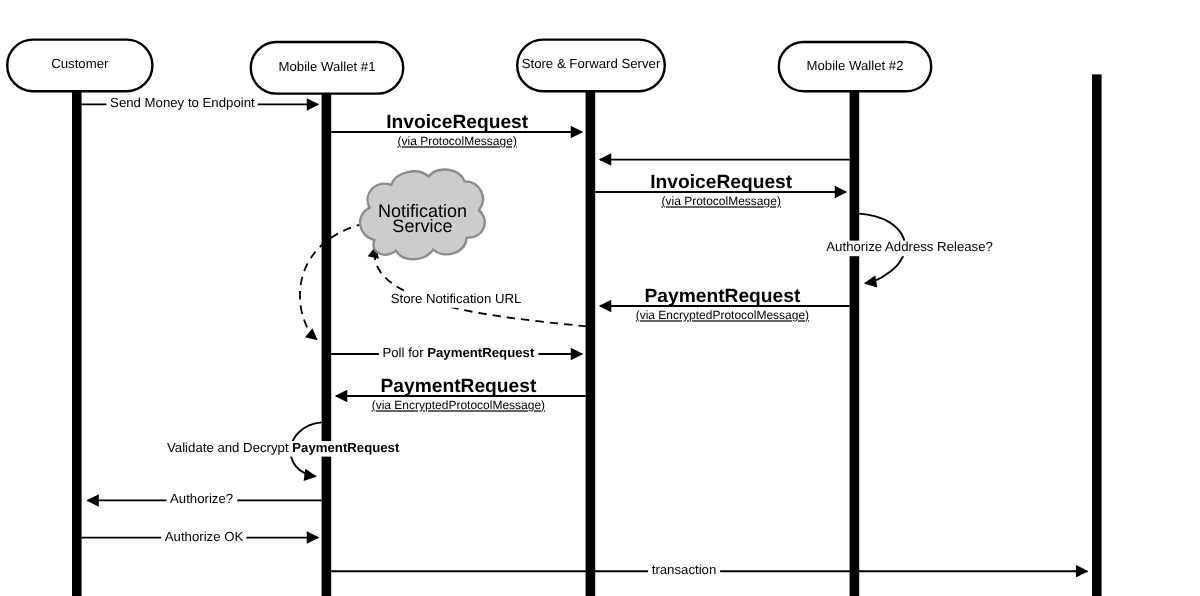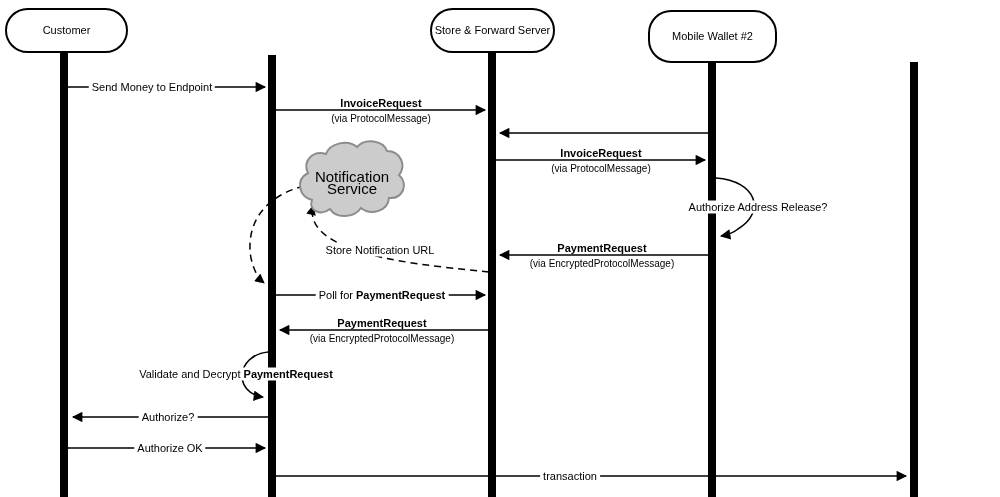--- a/index.html
+++ b/index.html
@@ -2,28 +2,28 @@
 <html><head>
 <meta charset="utf-8">
 <style>
   html,body{margin:0;padding:0;background:#fff;}
   .stage{position:relative;width:1000px;height:497px;background:#fff;
          font-family:"Liberation Sans",sans-serif;color:#000;overflow:hidden;}
   .layer{position:absolute;left:0;top:0;}
   .actor{position:absolute;background:#fff;border:2px solid #000;box-sizing:border-box;
          display:flex;align-items:center;justify-content:center;
          font-size:11px;text-align:center;line-height:13px;}
-  .stadium{border-radius:23px;}
+  .stadium{border-radius:23px;margin-top:24px;}
   .ellipse{border-radius:50%;}
   .msg-label{position:absolute;font-size:11px;line-height:13px;background:#fff;
              padding:0 3px;white-space:nowrap;transform:translate(-50%,-50%);}
-  .msg-name{position:absolute;font-size:11px;line-height:12px;font-weight:bold;
+  .msg-name{position:absolute;font-size:16px;line-height:12px;font-weight:bold;
             background:#fff;padding:0 2px;white-space:nowrap;transform:translate(-50%,-100%);}
   .msg-via{position:absolute;font-size:10px;line-height:11px;background:#fff;
-           padding:0 2px;white-space:nowrap;transform:translate(-50%,0);}
+           padding:0 2px;white-space:nowrap;transform:translate(-50%,0);text-decoration:underline;}
   .bold{font-weight:bold;}
   .cloud-label{position:absolute;font-size:15px;line-height:12px;text-align:center;
                transform:translate(-50%,-50%);white-space:nowrap;}
 </style>
 </head>
 <body>
 
 <div class="stage">
 
   <svg class="layer" width="1000" height="497" viewBox="0 0 1000 497">
@@ -59,24 +59,27 @@
     <path d="M 312 200 C 299 197 295 180 308 173 C 302 161 313 150 326 154
              C 330 143 348 139 357 147 C 365 138 383 140 387 151
              C 400 151 407 165 399 175 C 409 184 403 199 389 198
              C 388 211 371 216 361 208 C 354 218 336 219 330 209
              C 321 216 308 211 312 200 Z" fill="#cccccc" stroke="#8c8c8c" stroke-width="2"></path>
   </svg>
 
   <div class="actor stadium" style="left:5px;top:8px;width:123px;height:45px">
     <span>Customer</span>
   </div>
+  <div class="actor stadium" style="left:208px;top:10px;width:129px;height:45px">
+    <span>Mobile Wallet #1</span>
+  </div>
   <div class="actor stadium" style="left:430px;top:8px;width:125px;height:45px">
     <span>Store &amp; Forward Server</span>
   </div>
-  <div class="actor stadium" style="left:648px;top:10px;width:129px;height:53px">
+  <div class="actor stadium" style="left:648px;top:10px;width:129px;height:43px">
     <span>Mobile Wallet #2</span>
   </div>
 
   <div class="cloud-label" style="left:352px;top:183px">
     <div>Notification</div>
     <div>Service</div>
   </div>
 
   <div class="msg-label" style="left:152px;top:87px">Send Money to Endpoint</div>
 

